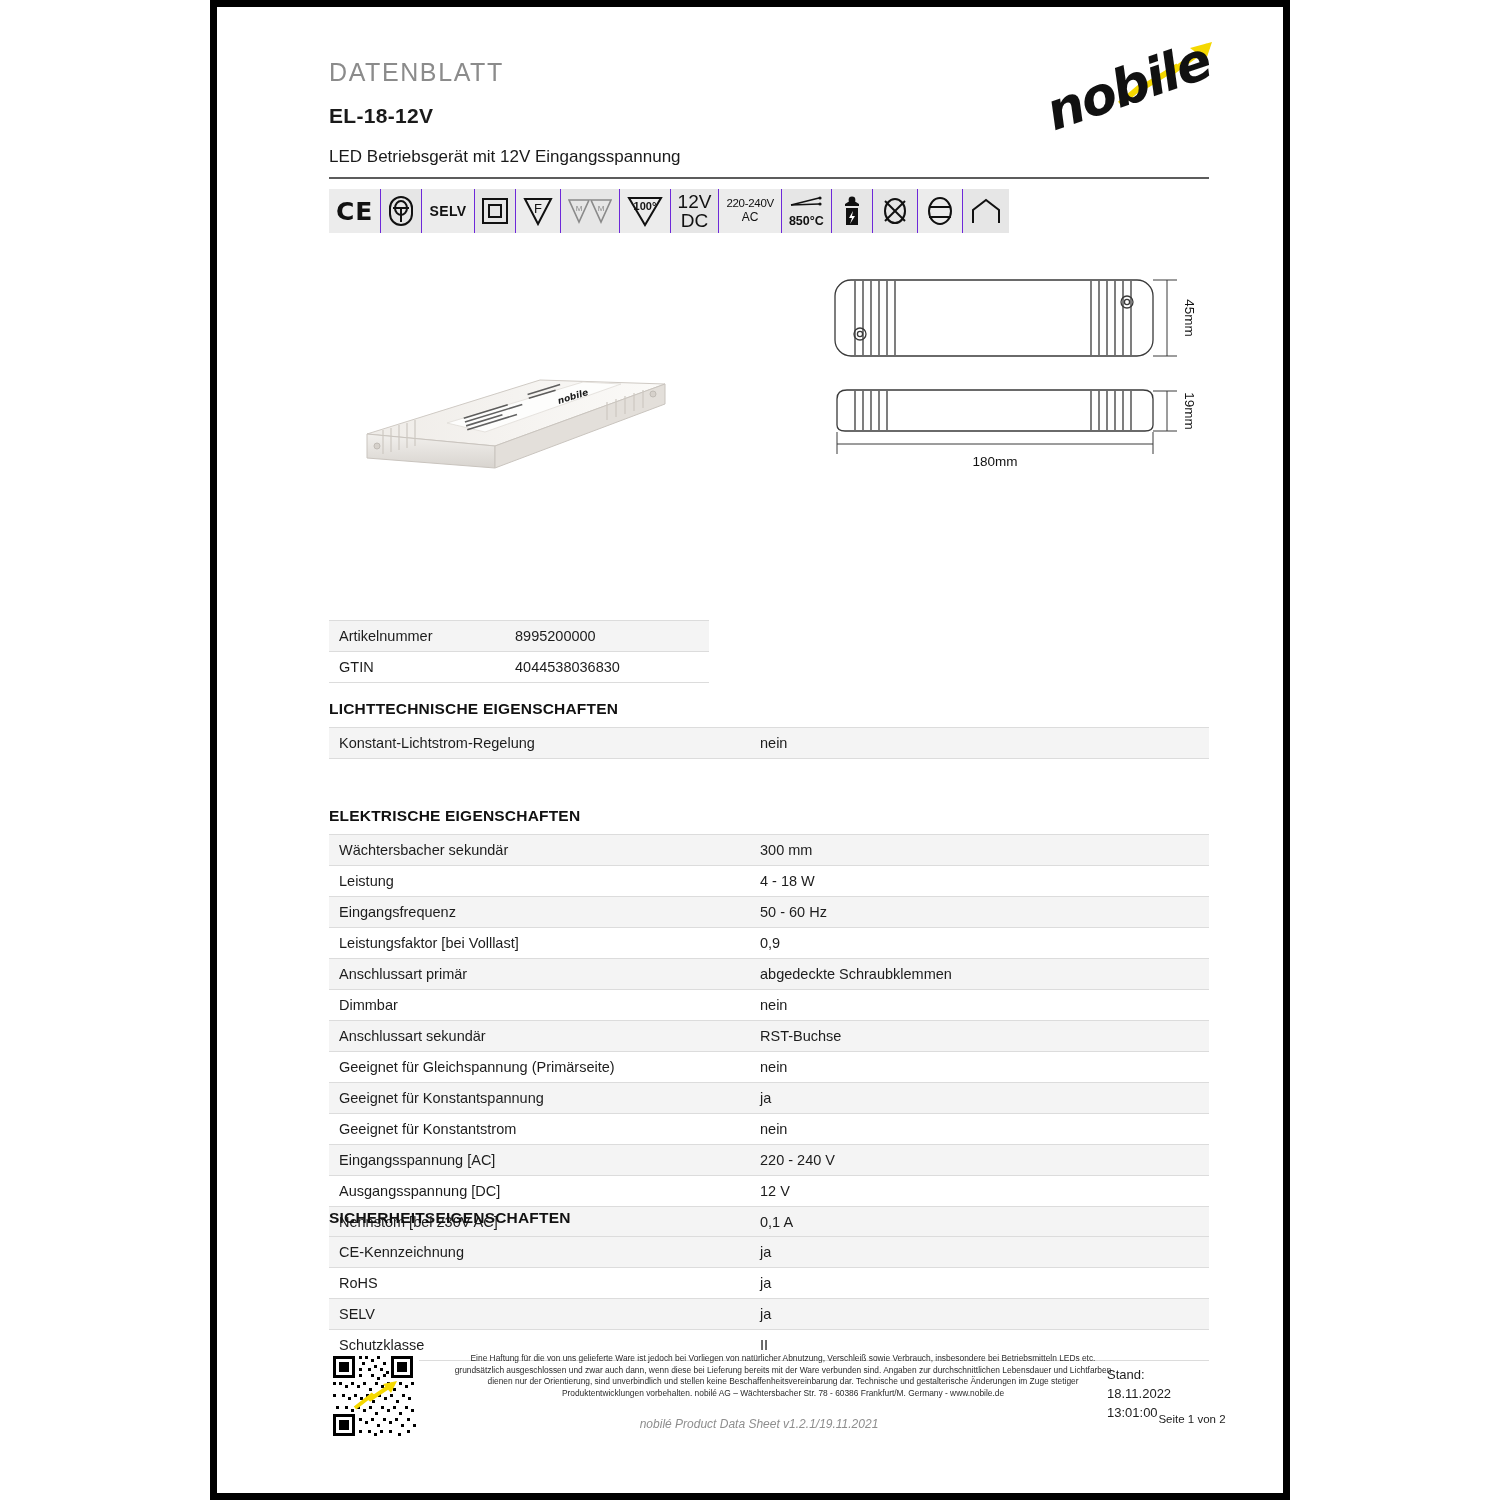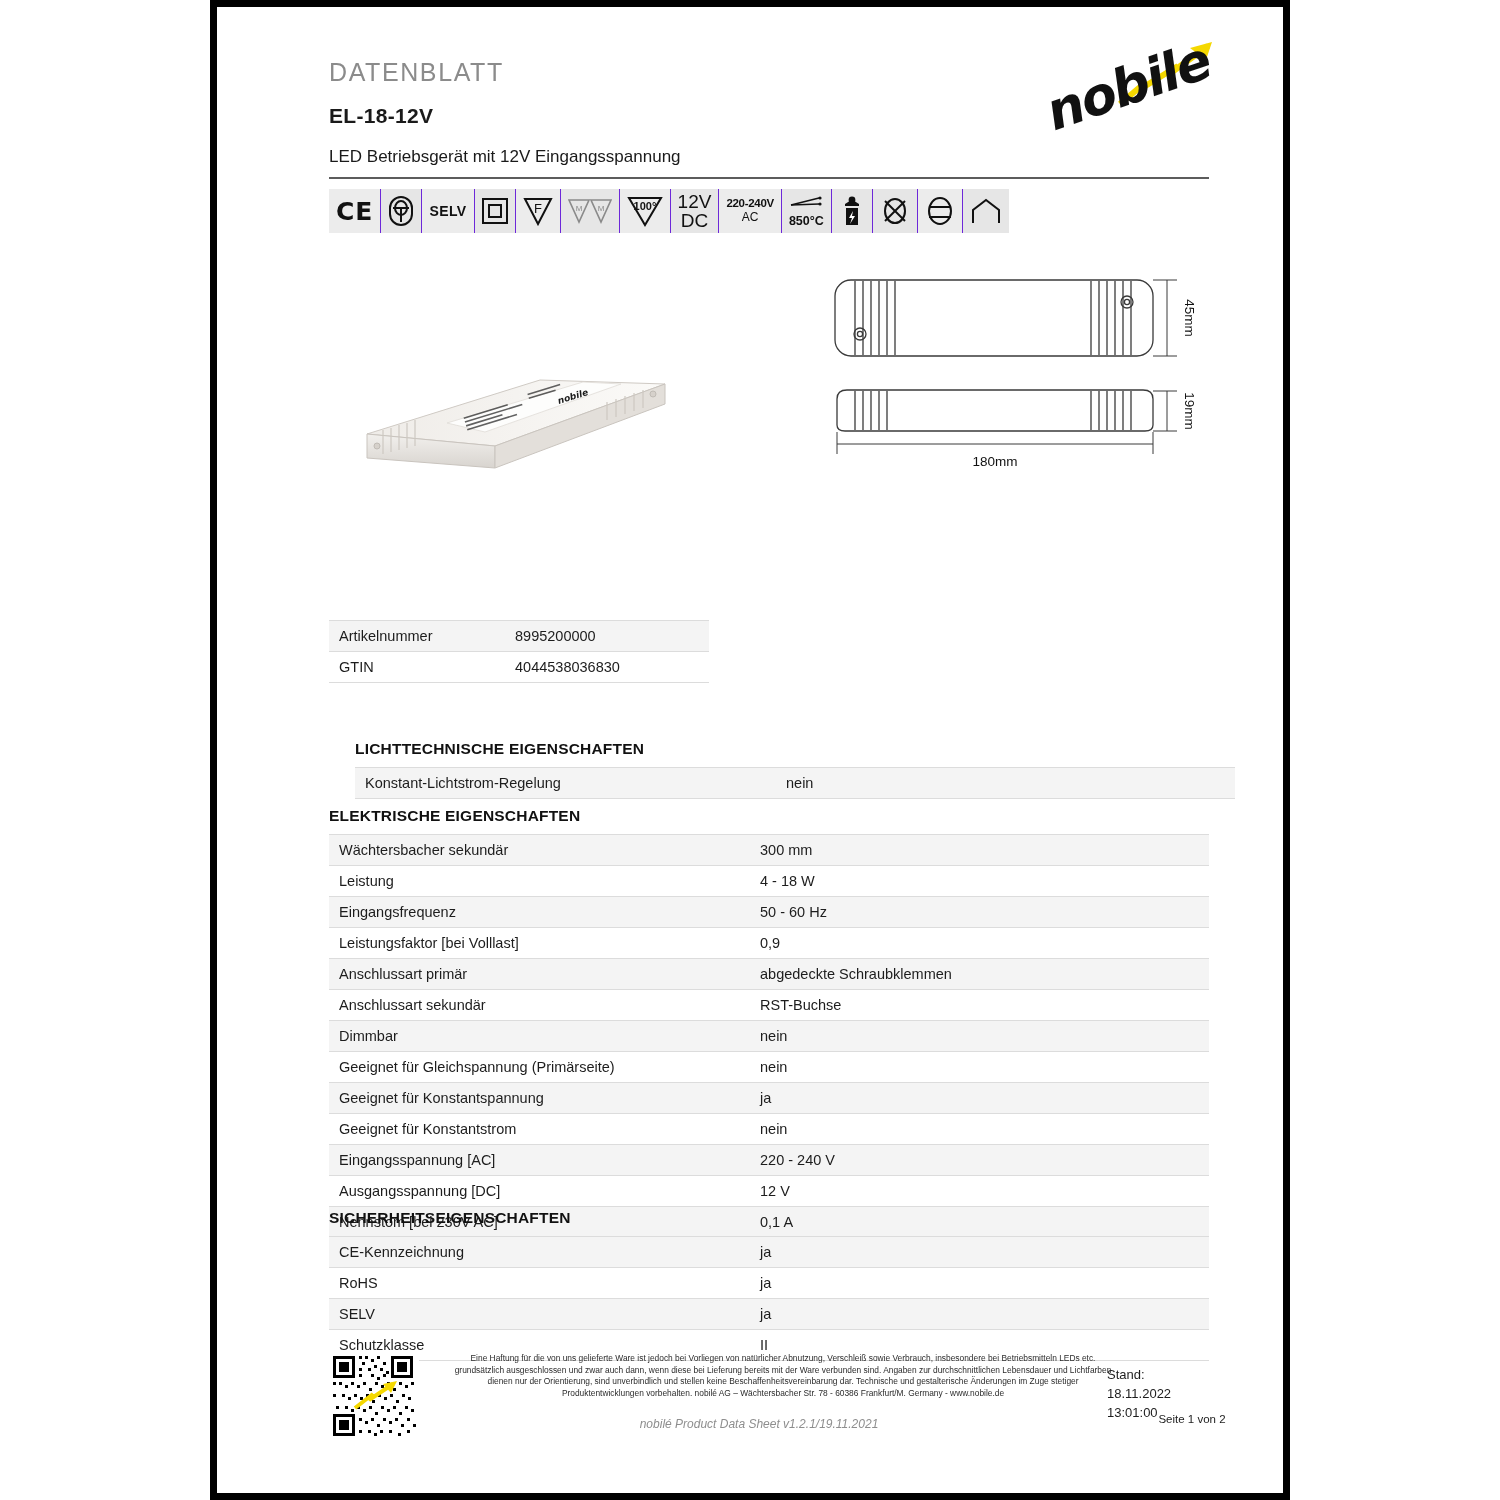--- a/index.html
+++ b/index.html
@@ -71,21 +71,21 @@
     background:#ececec;
   }
   .ic:nth-child(even){ background:#e6e6e6; }
   .ic:last-child{ border-right:none; }
   .ic-ce { font-family:"DejaVu Sans",sans-serif; font-size:25px; font-weight:bold; letter-spacing:1px; color:#111; }
   .ic-selv { font-size:14px; font-weight:bold; color:#111; letter-spacing:.4px; }
   .ic-sq-outer { width:26px; height:26px; border:2.5px solid #111; display:flex; align-items:center; justify-content:center;}
   .ic-sq-inner { width:14px; height:14px; border:2px solid #111; }
   .ic-12v { text-align:center; line-height:1.02; font-size:19px; font-weight:500; color:#111; font-family:"Liberation Sans",sans-serif;}
   .ic-220 { text-align:center; line-height:1.15; color:#111; }
-  .ic-220 .big { font-size:11.5px; font-weight:bold; letter-spacing:-.3px;}
+  .ic-220 .big { font-size:11.5px; font-weight:normal; letter-spacing:-.3px;}
   .ic-220 .sml { font-size:12px; }
   .ic-850 { text-align:center; color:#111; }
   .ic-850 .t { font-size:12.5px; font-weight:bold; margin-top:1px;}
   .ic-person { background:#e6e6e6 !important; }
 
   
   .photo { position:absolute; left: 118px; top: 368px; width: 360px; height: 150px; }
 
   
   .drawings { position:absolute; left: 610px; top: 272px; width: 390px; height: 205px; }
@@ -372,21 +372,21 @@
           <td class="v">8995200000</td>
         </tr>
         <tr>
           <td class="k">GTIN</td>
           <td class="v">4044538036830</td>
         </tr>
       </tbody>
     </table>
   </div>
 
-  <div class="section" style="top:740px;margin-left:26px;">
+  <div class="section" style="top:700px;">
     <div class="sec-title">LICHTTECHNISCHE EIGENSCHAFTEN</div>
     <table class="dt">
       <tbody>
         <tr>
           <td class="k">Konstant-Lichtstrom-Regelung</td>
           <td class="v">nein</td>
         </tr>
       </tbody>
     </table>
   </div>
@@ -409,26 +409,26 @@
             </tr>
         <tr>
               <td class="k">Leistungsfaktor [bei Volllast]</td>
               <td class="v">0,9</td>
             </tr>
         <tr>
               <td class="k">Anschlussart primär</td>
               <td class="v">abgedeckte Schraubklemmen</td>
             </tr>
         <tr>
+              <td class="k">Dimmbar</td>
+              <td class="v">nein</td>
+            </tr>
+        <tr>
               <td class="k">Anschlussart sekundär</td>
               <td class="v">RST-Buchse</td>
-            </tr>
-        <tr>
-              <td class="k">Dimmbar</td>
-              <td class="v">nein</td>
             </tr>
         <tr>
               <td class="k">Geeignet für Gleichspannung (Primärseite)</td>
               <td class="v">nein</td>
             </tr>
         <tr>
               <td class="k">Geeignet für Konstantspannung</td>
               <td class="v">ja</td>
             </tr>
         <tr>

